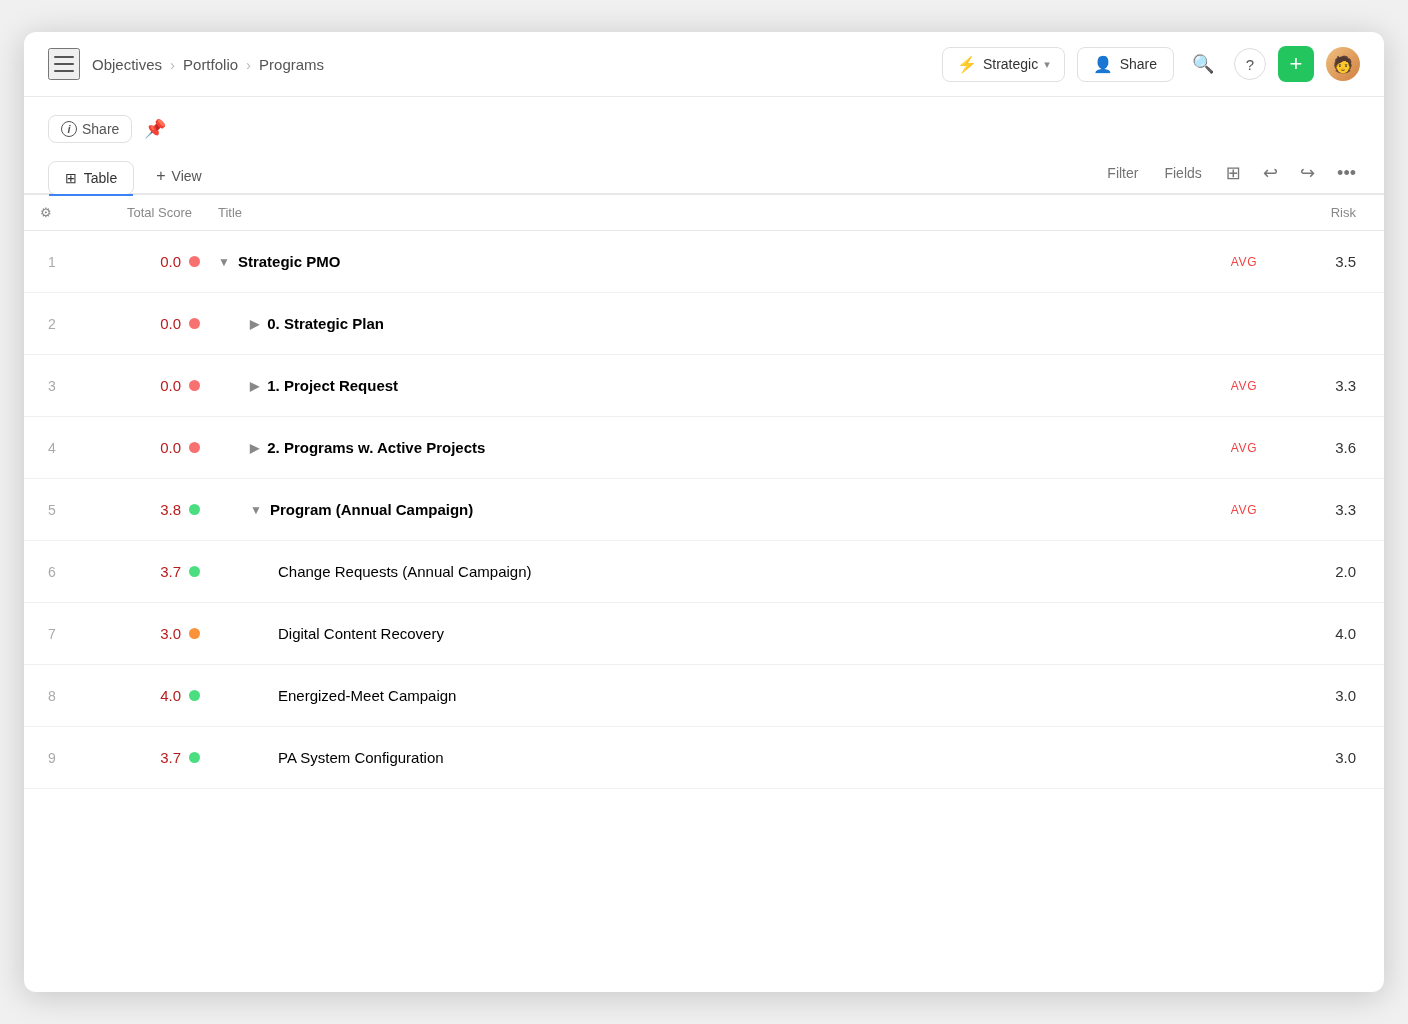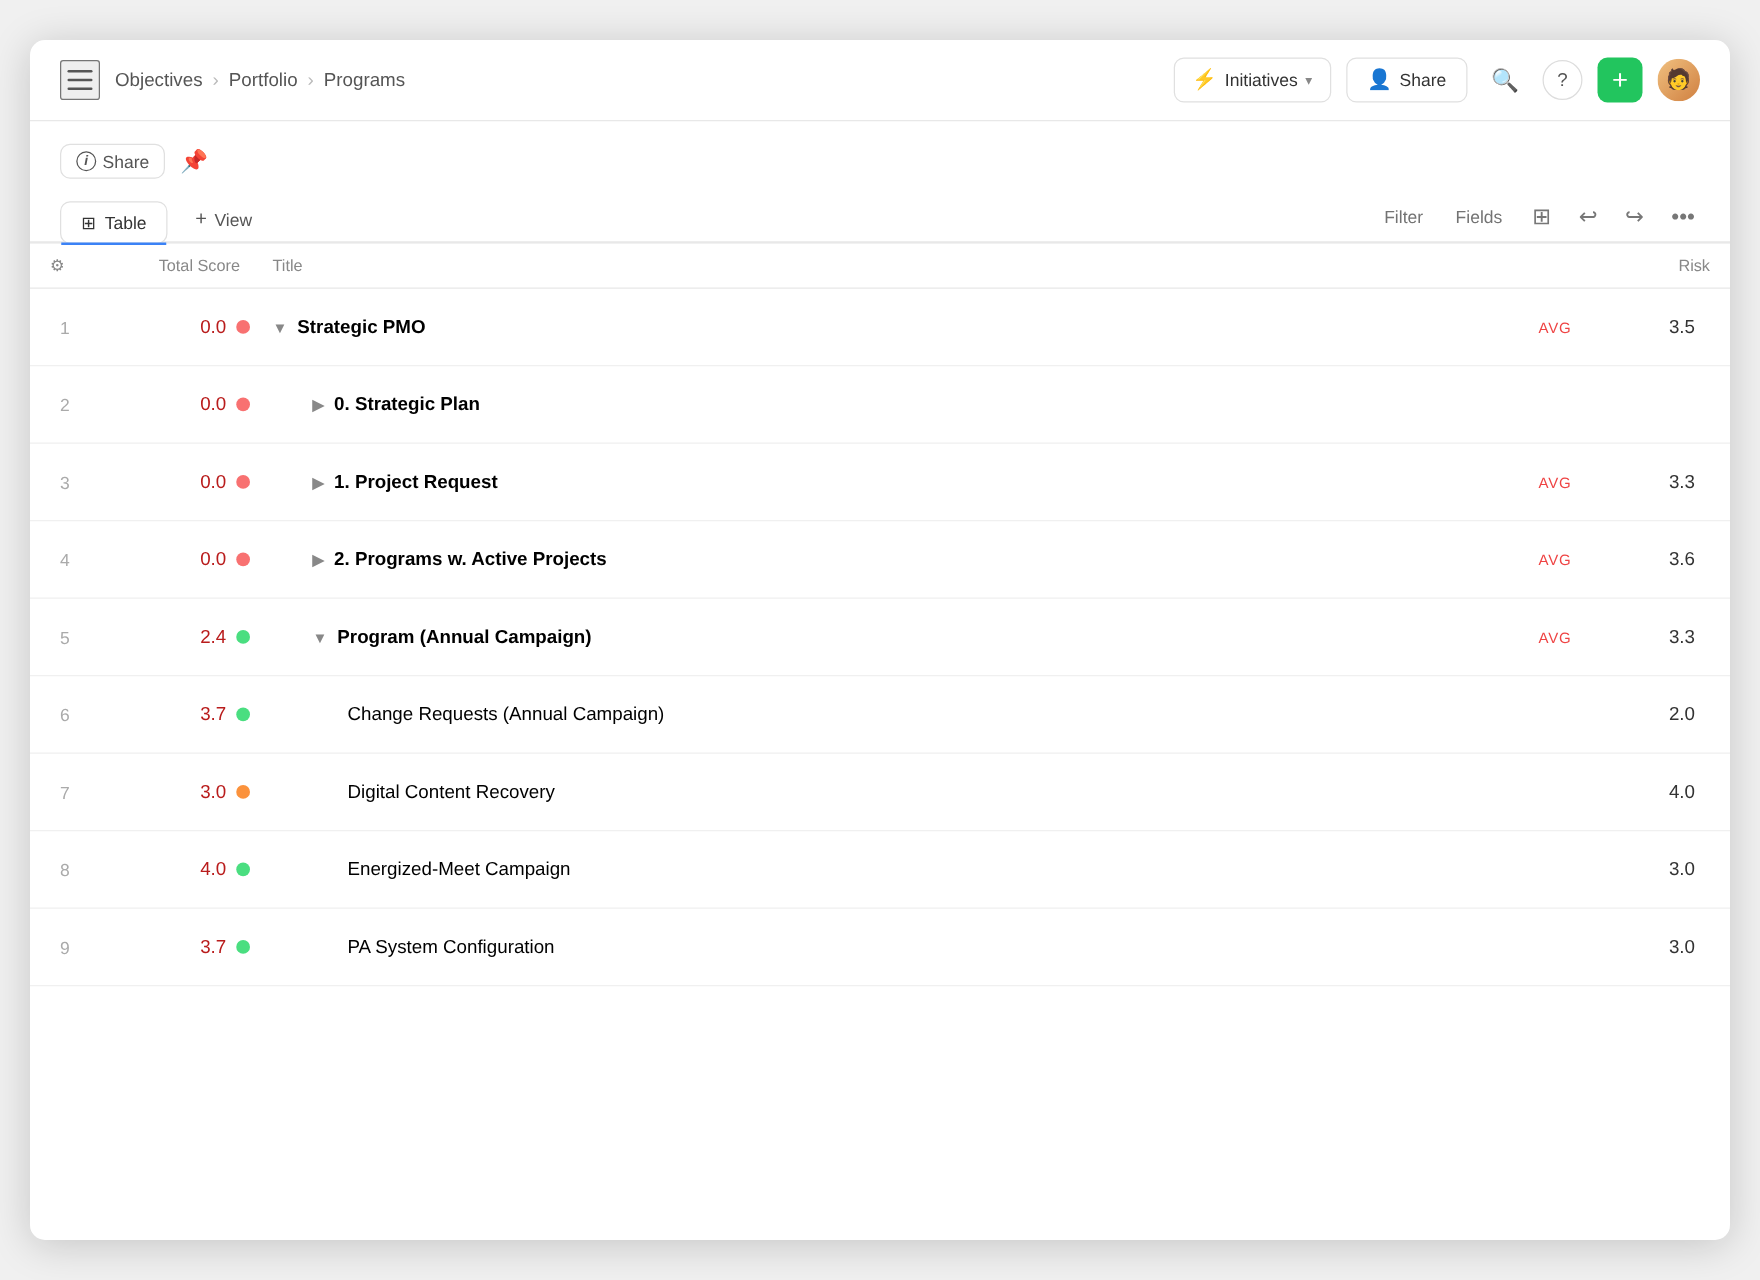--- a/index.html
+++ b/index.html
@@ -147,21 +147,21 @@
       border-bottom: 1.5px solid #e8e8e8;
       background: #fff;
     }
     .th {
       font-size: 13px; color: #888; font-weight: 500;
     }
     .th-gear { padding-left: 16px; }
     .th-score { text-align: right; padding-right: 18px; }
     .th-title { padding-left: 8px; }
     .th-avg { text-align: center; }
-    .th-risk { text-align: right; padding-right: 16px; }
+    .th-risk { text-align: right; padding-right: 28px; }
     .table-row {
       display: grid;
       grid-template-columns: 56px 130px 1fr 80px 100px;
       align-items: center;
       padding: 0;
       border-bottom: 1px solid #f0f0f0;
       min-height: 62px;
     }
     .row-num {
       font-size: 14px; color: #aaa;
@@ -210,21 +210,21 @@
     <div class="breadcrumb">
       <span class="breadcrumb-item">Objectives</span>
       <span class="breadcrumb-sep">›</span>
       <span class="breadcrumb-item">Portfolio</span>
       <span class="breadcrumb-sep">›</span>
       <span class="breadcrumb-item">Programs</span>
     </div>
     <div class="spacer"></div>
     <button class="automation-btn">
       <span class="bolt">⚡</span>
-      <span>Initiatives</span>
+      <span>Strategic</span>
       <span class="chevron">▾</span>
     </button>
     <button class="share-btn">
       <span style="font-size:16px;">👤</span>
       <span>Share</span>
     </button>
     <button class="icon-btn">🔍</button>
     <button class="icon-btn" style="border: 1.5px solid #ddd; border-radius:50%; width:32px;height:32px;font-size:15px;">?</button>
     <button class="add-btn">+</button>
     <div class="avatar">
@@ -319,21 +319,21 @@
     <div class="row-title bold" style="padding-left: 40px;">
       <span class="chevron-icon">▶</span>
       <span>2. Programs w. Active Projects</span>
     </div>
     <div class="row-avg">AVG</div>
     <div class="row-risk">3.6</div>
   </div>
         <div class="table-row">
     <div class="row-num">5</div>
     <div class="row-score">
-      <span class="score-val">2.4</span>
+      <span class="score-val">3.8</span>
       <span class="dot dot-green"></span>
     </div>
     <div class="row-title bold" style="padding-left: 40px;">
       <span class="chevron-icon">▼</span>
       <span>Program (Annual Campaign)</span>
     </div>
     <div class="row-avg">AVG</div>
     <div class="row-risk">3.3</div>
   </div>
         <div class="table-row">

